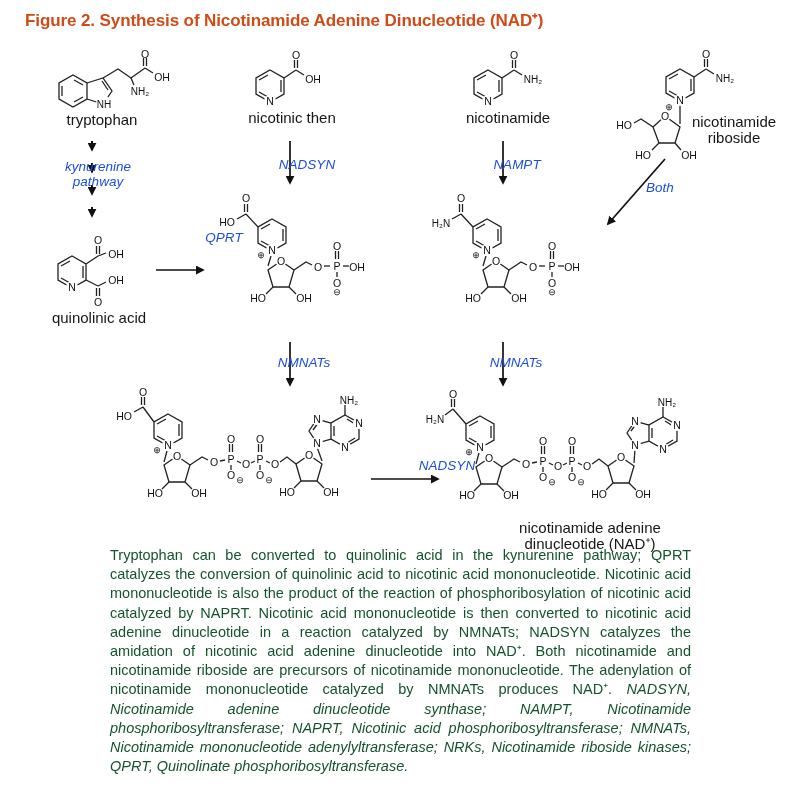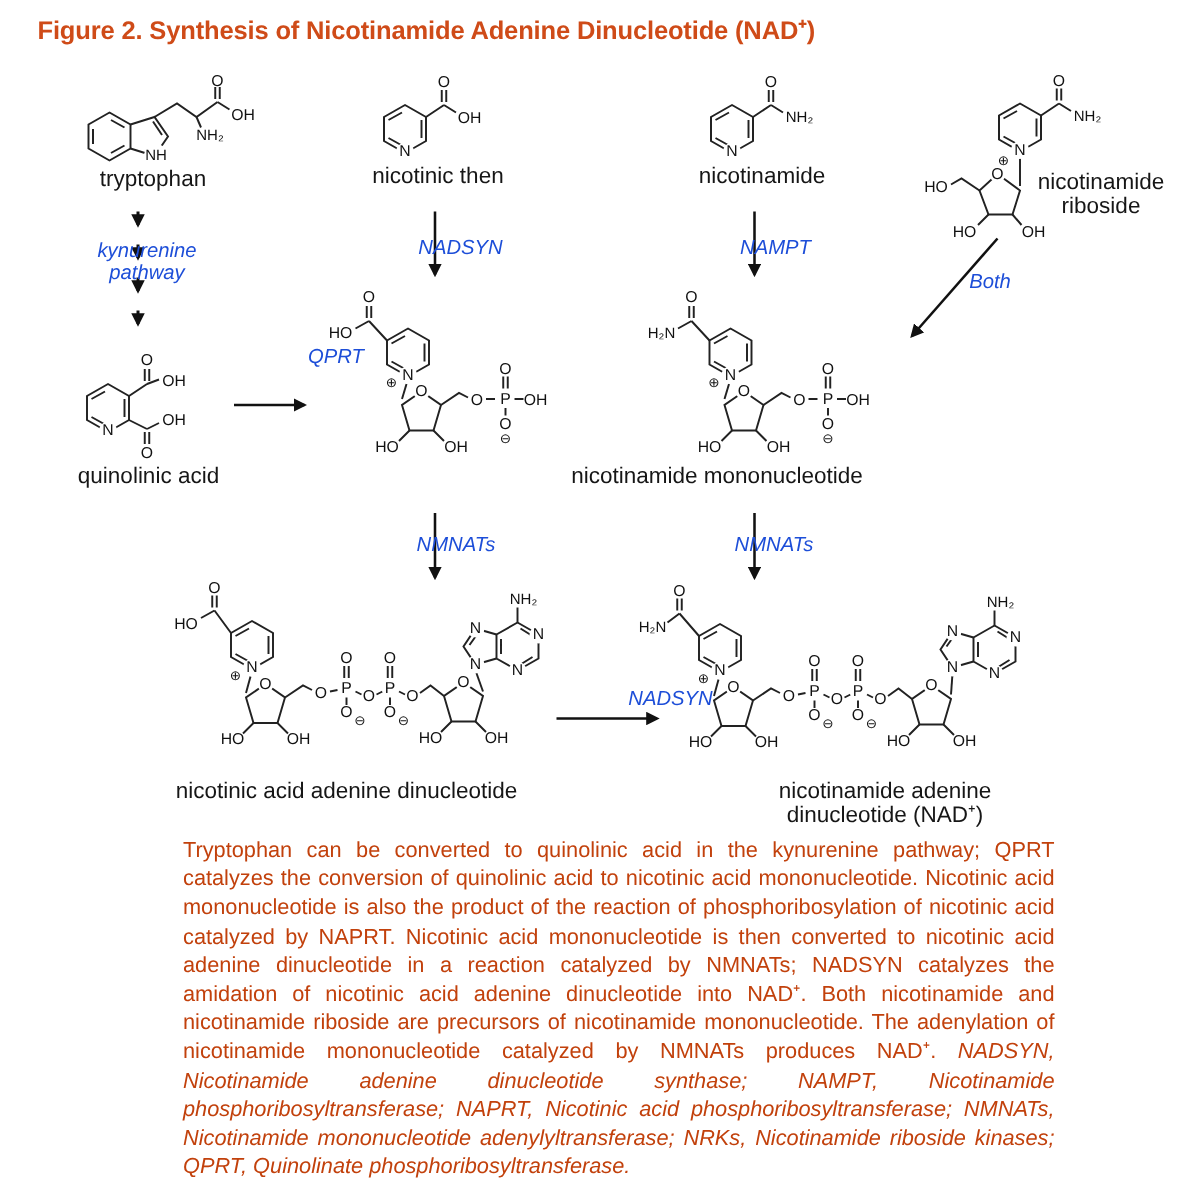--- a/index.html
+++ b/index.html
@@ -5,22 +5,22 @@
   html,body{margin:0;padding:0;background:#fff;}
   .page{position:relative;width:800px;height:795px;background:#fff;overflow:hidden;
         font-family:"Liberation Sans",sans-serif;color:#161616;}
   .title{position:absolute;left:25px;top:8px;margin:0;font-size:17px;font-weight:bold;
          letter-spacing:-0.1px;color:#cf4b18;white-space:nowrap;}
   .diagram-svg{position:absolute;left:0;top:45px;width:800px;height:500px;}
   .lbl{position:absolute;transform:translateX(-50%);font-size:15px;color:#161616;
        white-space:pre-line;text-align:center;line-height:16px;}
   .enz{position:absolute;transform:translateX(-50%);font-size:13.5px;font-style:italic;
        color:#1d4ed8;white-space:pre-line;text-align:center;line-height:15px;margin-left:47px;}
-  .caption{position:absolute;left:110px;top:546px;width:581px;margin:12px;
-           font-size:14.5px;line-height:19.2px;text-align:justify;color:#c2410c;}
+  .caption{position:absolute;left:110px;top:546px;width:581px;margin:0;
+           font-size:14.5px;line-height:19.2px;text-align:justify;color:#14532d;}
   .caption .it{font-style:italic;}
   #bonds path{stroke:#222;stroke-width:1.3;fill:none;}
   #arrows line{stroke:#111;}
   text.atom{fill:#111;font-family:"Liberation Sans",sans-serif;text-anchor:middle;}
 </style>
 </head>
 <body>
 
 <div class="page">
 
@@ -300,22 +300,20 @@
         <text x="663" y="449" class="atom" font-size="10.5" dominant-baseline="central">N</text>
       </g>
   </svg>
 
   <div class="lbl" style="left:102px;top:112px">tryptophan</div>
   <div class="lbl" style="left:292px;top:110px">nicotinic then</div>
   <div class="lbl" style="left:508px;top:110px">nicotinamide</div>
   <div class="lbl" style="left:734px;top:114px">nicotinamide
 riboside</div>
   <div class="lbl" style="left:99px;top:310px">quinolinic acid</div>
-  <div class="lbl" style="left:478px;top:310px">nicotinamide mononucleotide</div>
-  <div class="lbl" style="left:231px;top:520px">nicotinic acid adenine dinucleotide</div>
   <div class="lbl" style="left:590px;top:520px">nicotinamide adenine dinucleotide (NAD⁺)</div>
 
   <div class="enz" style="left:51px;top:159px">kynurenine
 pathway</div>
   <div class="enz" style="left:260px;top:157px">NADSYN</div>
   <div class="enz" style="left:470px;top:157px">NAMPT</div>
   <div class="enz" style="left:613px;top:180px">Both</div>
   <div class="enz" style="left:177px;top:230px">QPRT</div>
   <div class="enz" style="left:257px;top:355px">NMNATs</div>
   <div class="enz" style="left:469px;top:355px">NMNATs</div>

